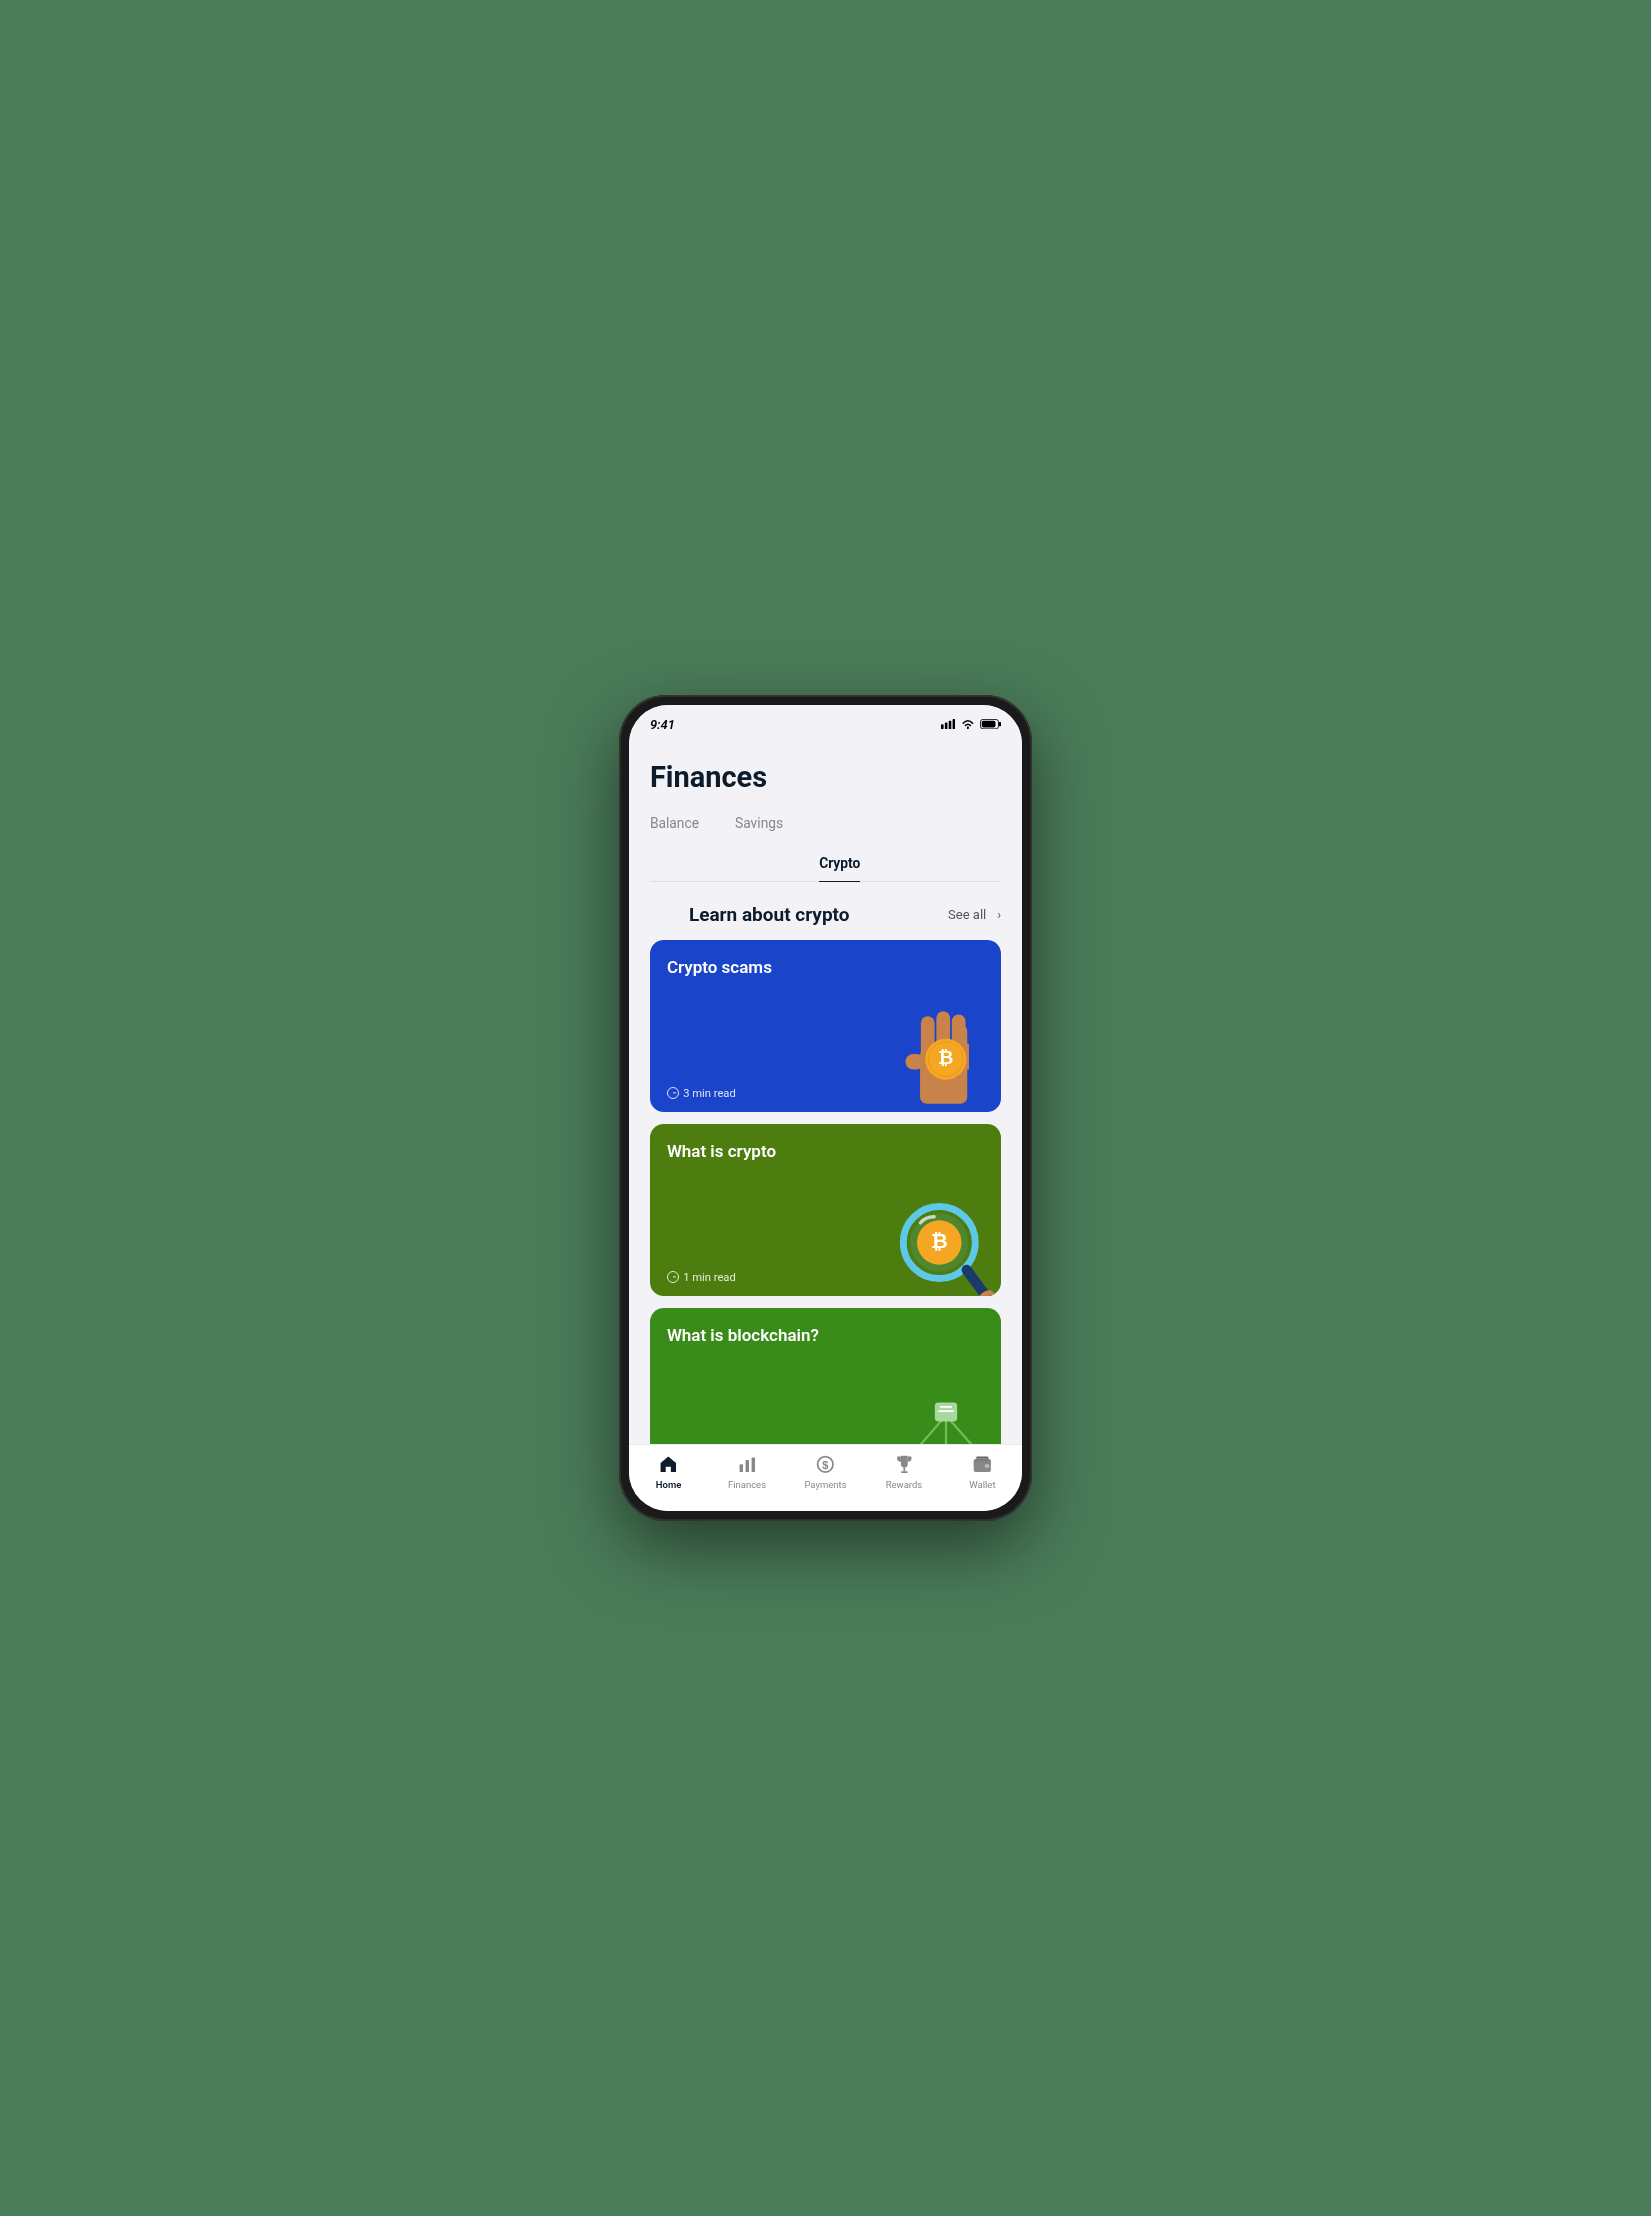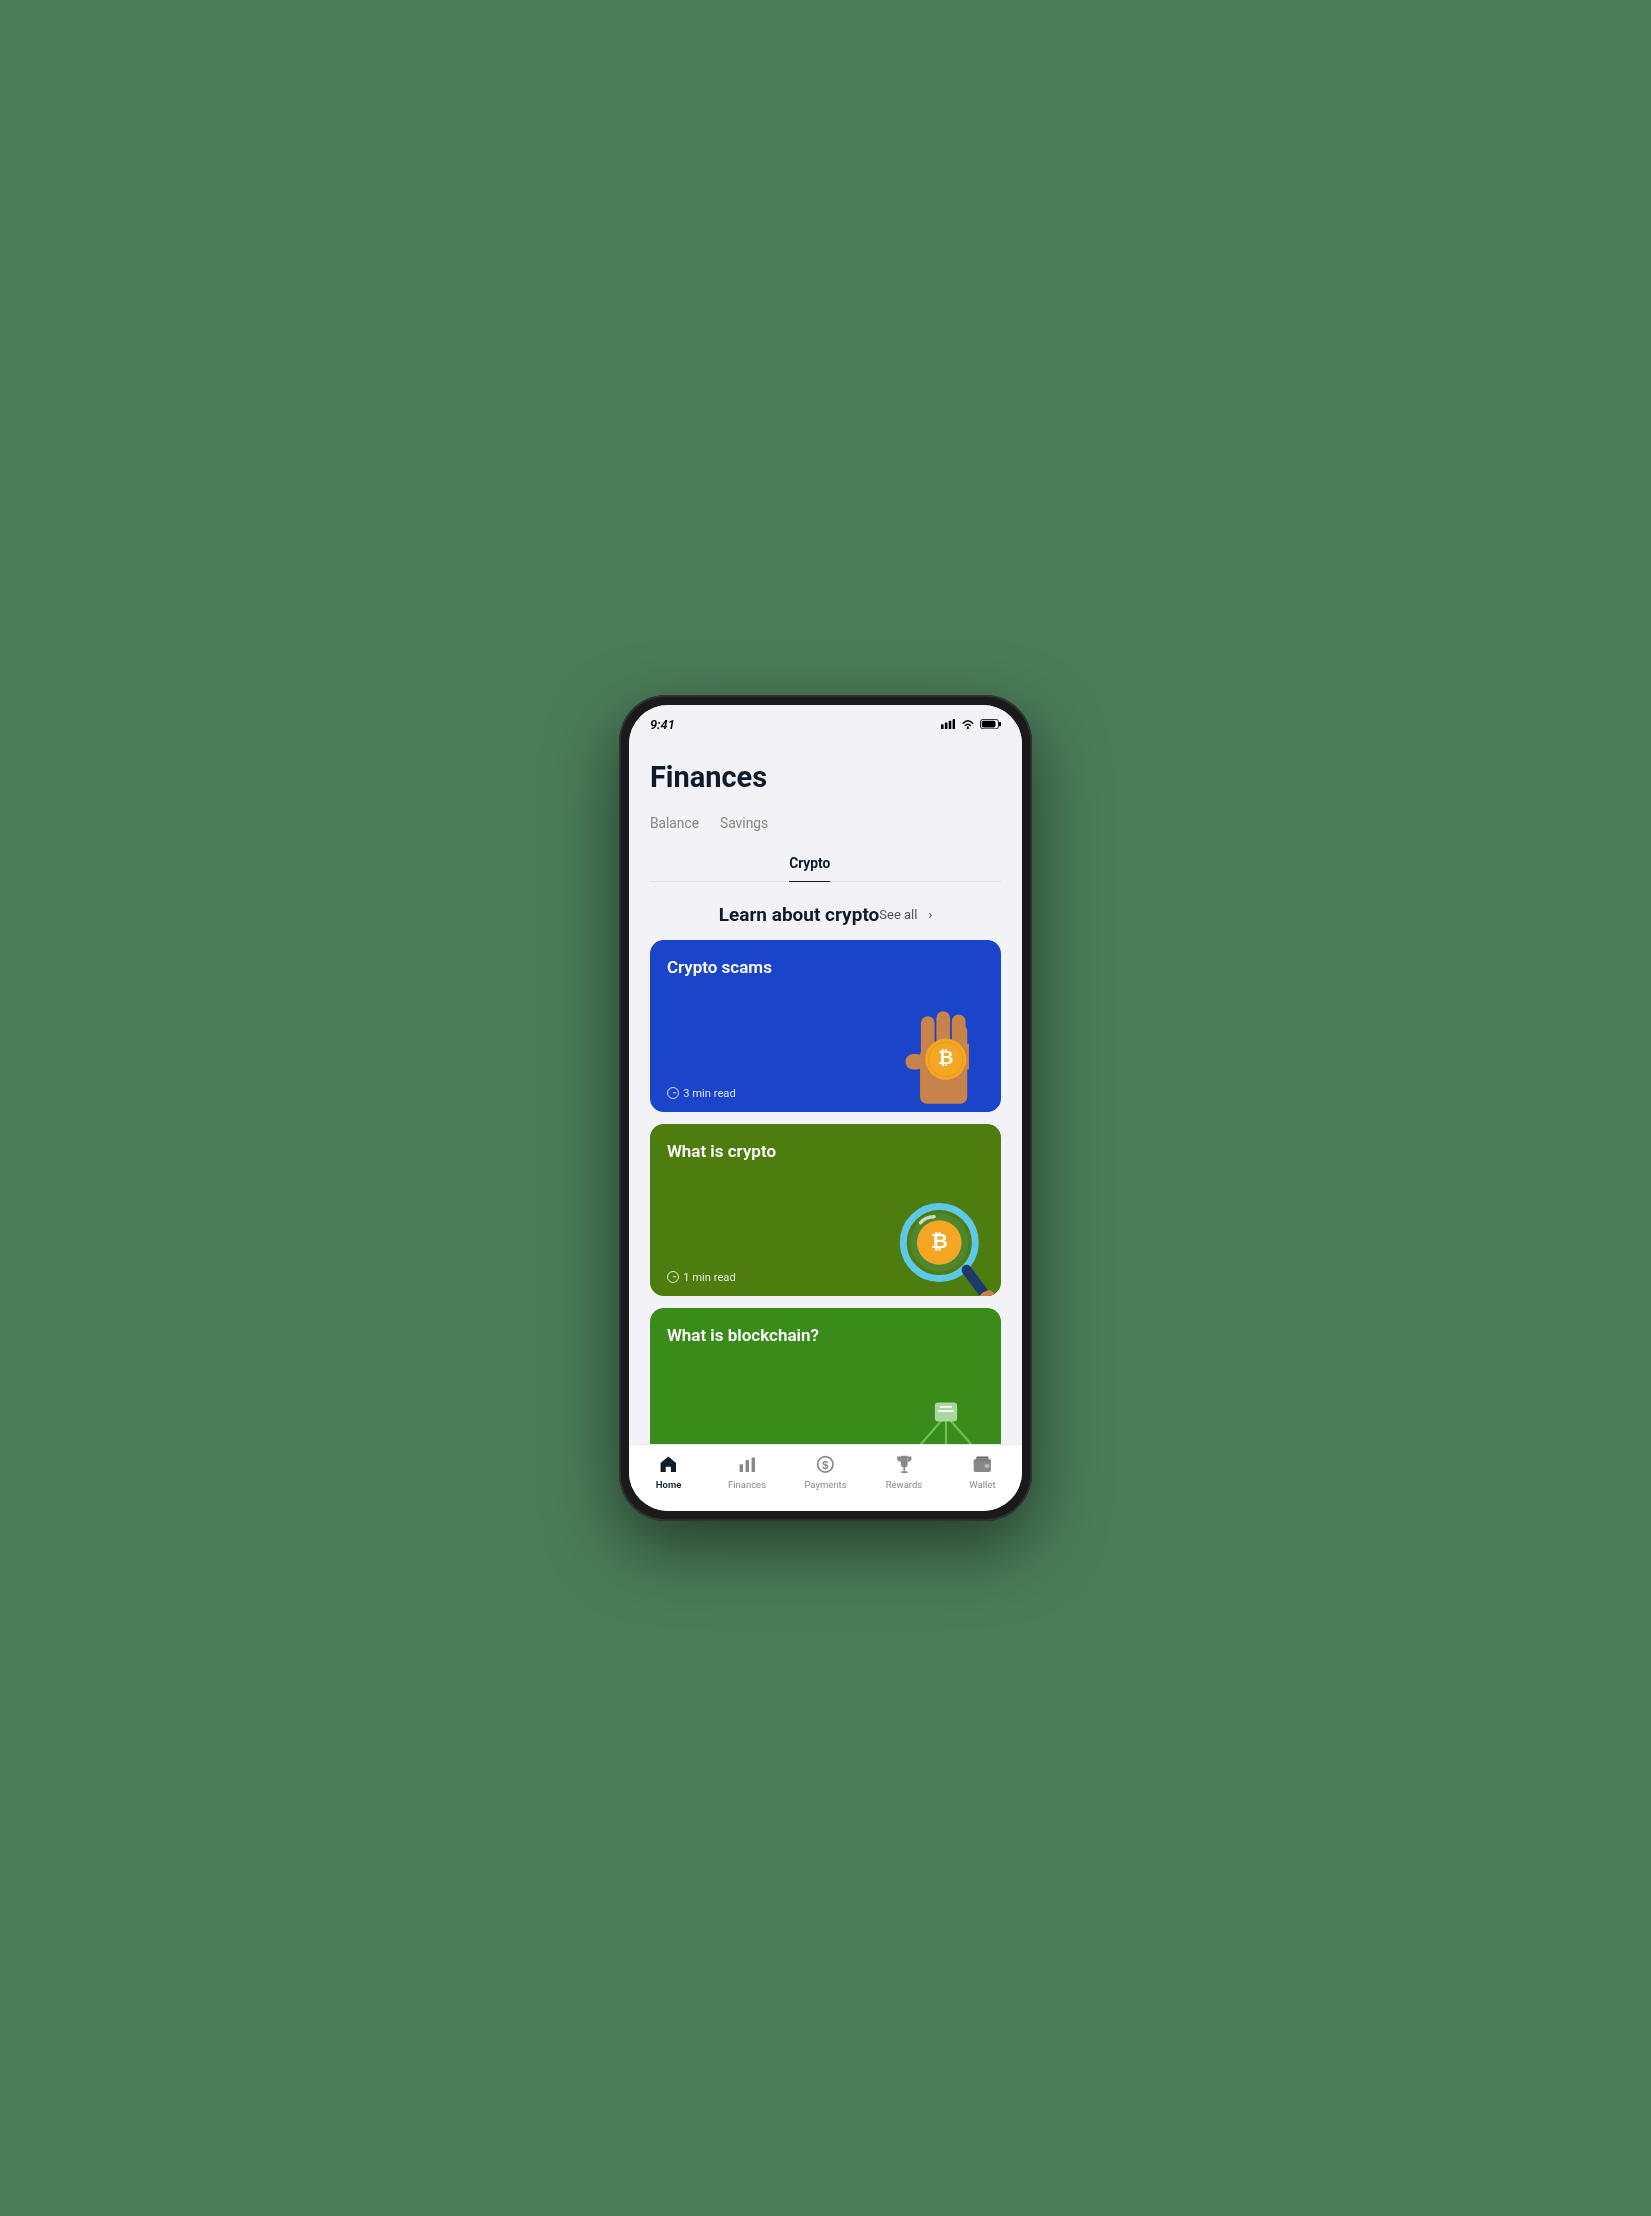--- a/index.html
+++ b/index.html
@@ -69,21 +69,21 @@
 
     .page-title {
       font-size: 29px;
       font-weight: 700;
       color: #0d1b2a;
       margin-bottom: 20.6px;
     }
 
     .tabs {
       display: flex;
-      gap: 21px;
+      gap: 36px;
       margin-bottom: 20.6px;
       border-bottom: 0.9px solid #e0e0e0;
     }
 
     .tab {
       font-size: 13.8px;
       padding-bottom: 10.3px;
       color: #888;
       cursor: pointer;
       border-bottom: 1.7px solid transparent;
@@ -92,23 +92,24 @@
 
     .tab.active {
       color: #0d1b2a;
       font-weight: 700;
       border-bottom: 1.7px solid #0d1b2a;
       margin-top: 40px;
     }
 
     .section-header {
       display: flex;
-      justify-content: center;
+      justify-content: space-between;
       align-items: center;
       margin-bottom: 13.8px;
+      margin-left: 39px;
     }
 
     .section-title {
       font-size: 19px;
       font-weight: 700;
       color: #0d1b2a;
     }
 
     .see-all {
       font-size: 13px;

